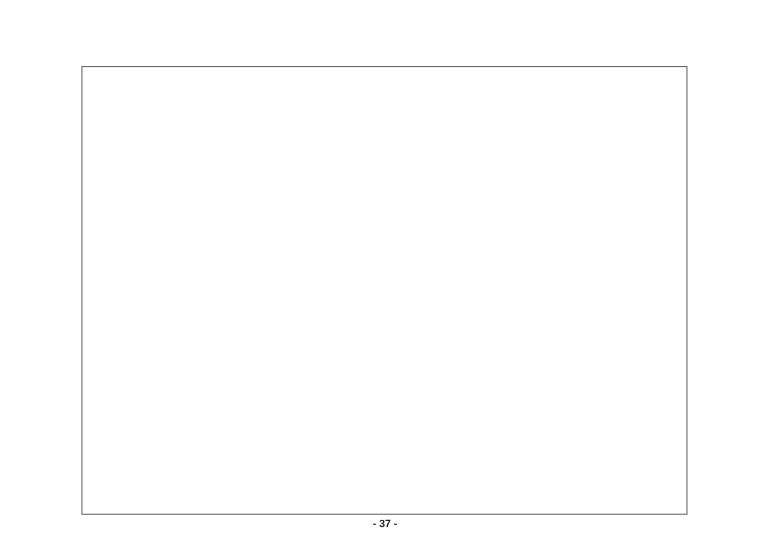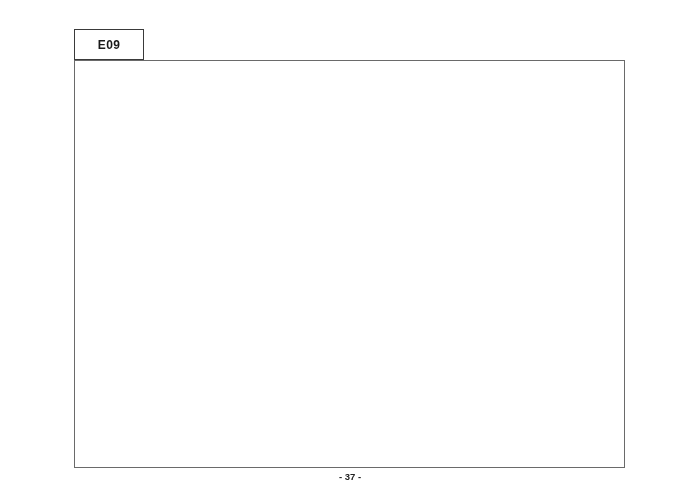--- a/index.html
+++ b/index.html
@@ -320,20 +320,17 @@
       <span class="plabel" style="left: 215px; top: 305px;">15100</span>
       <span class="plabel" style="left: 236px; top: 312px;">90201</span>
       <span class="plabel" style="left: 282px; top: 224px;">94301</span>
       <span class="plabel" style="left: 257px; top: 284px;">94301</span>
       <span class="plabel" style="left: 253px; top: 263px;">95002</span>
       <span class="plabel" style="left: 556px; top: 306px;">90001-GBHB-711</span>
       <span class="plabel" style="left: 546px; top: 323px;">95801</span>
       <span class="plabel" style="left: 532px; top: 339px;">96001-06040</span>
     </div>
 
-  <div id="code-box">
-    <span>E09</span>
-  </div>
 
   <div id="frame"></div>
 
   <div id="footer">- 37 -</div>
 </div>
 
 </body></html>

